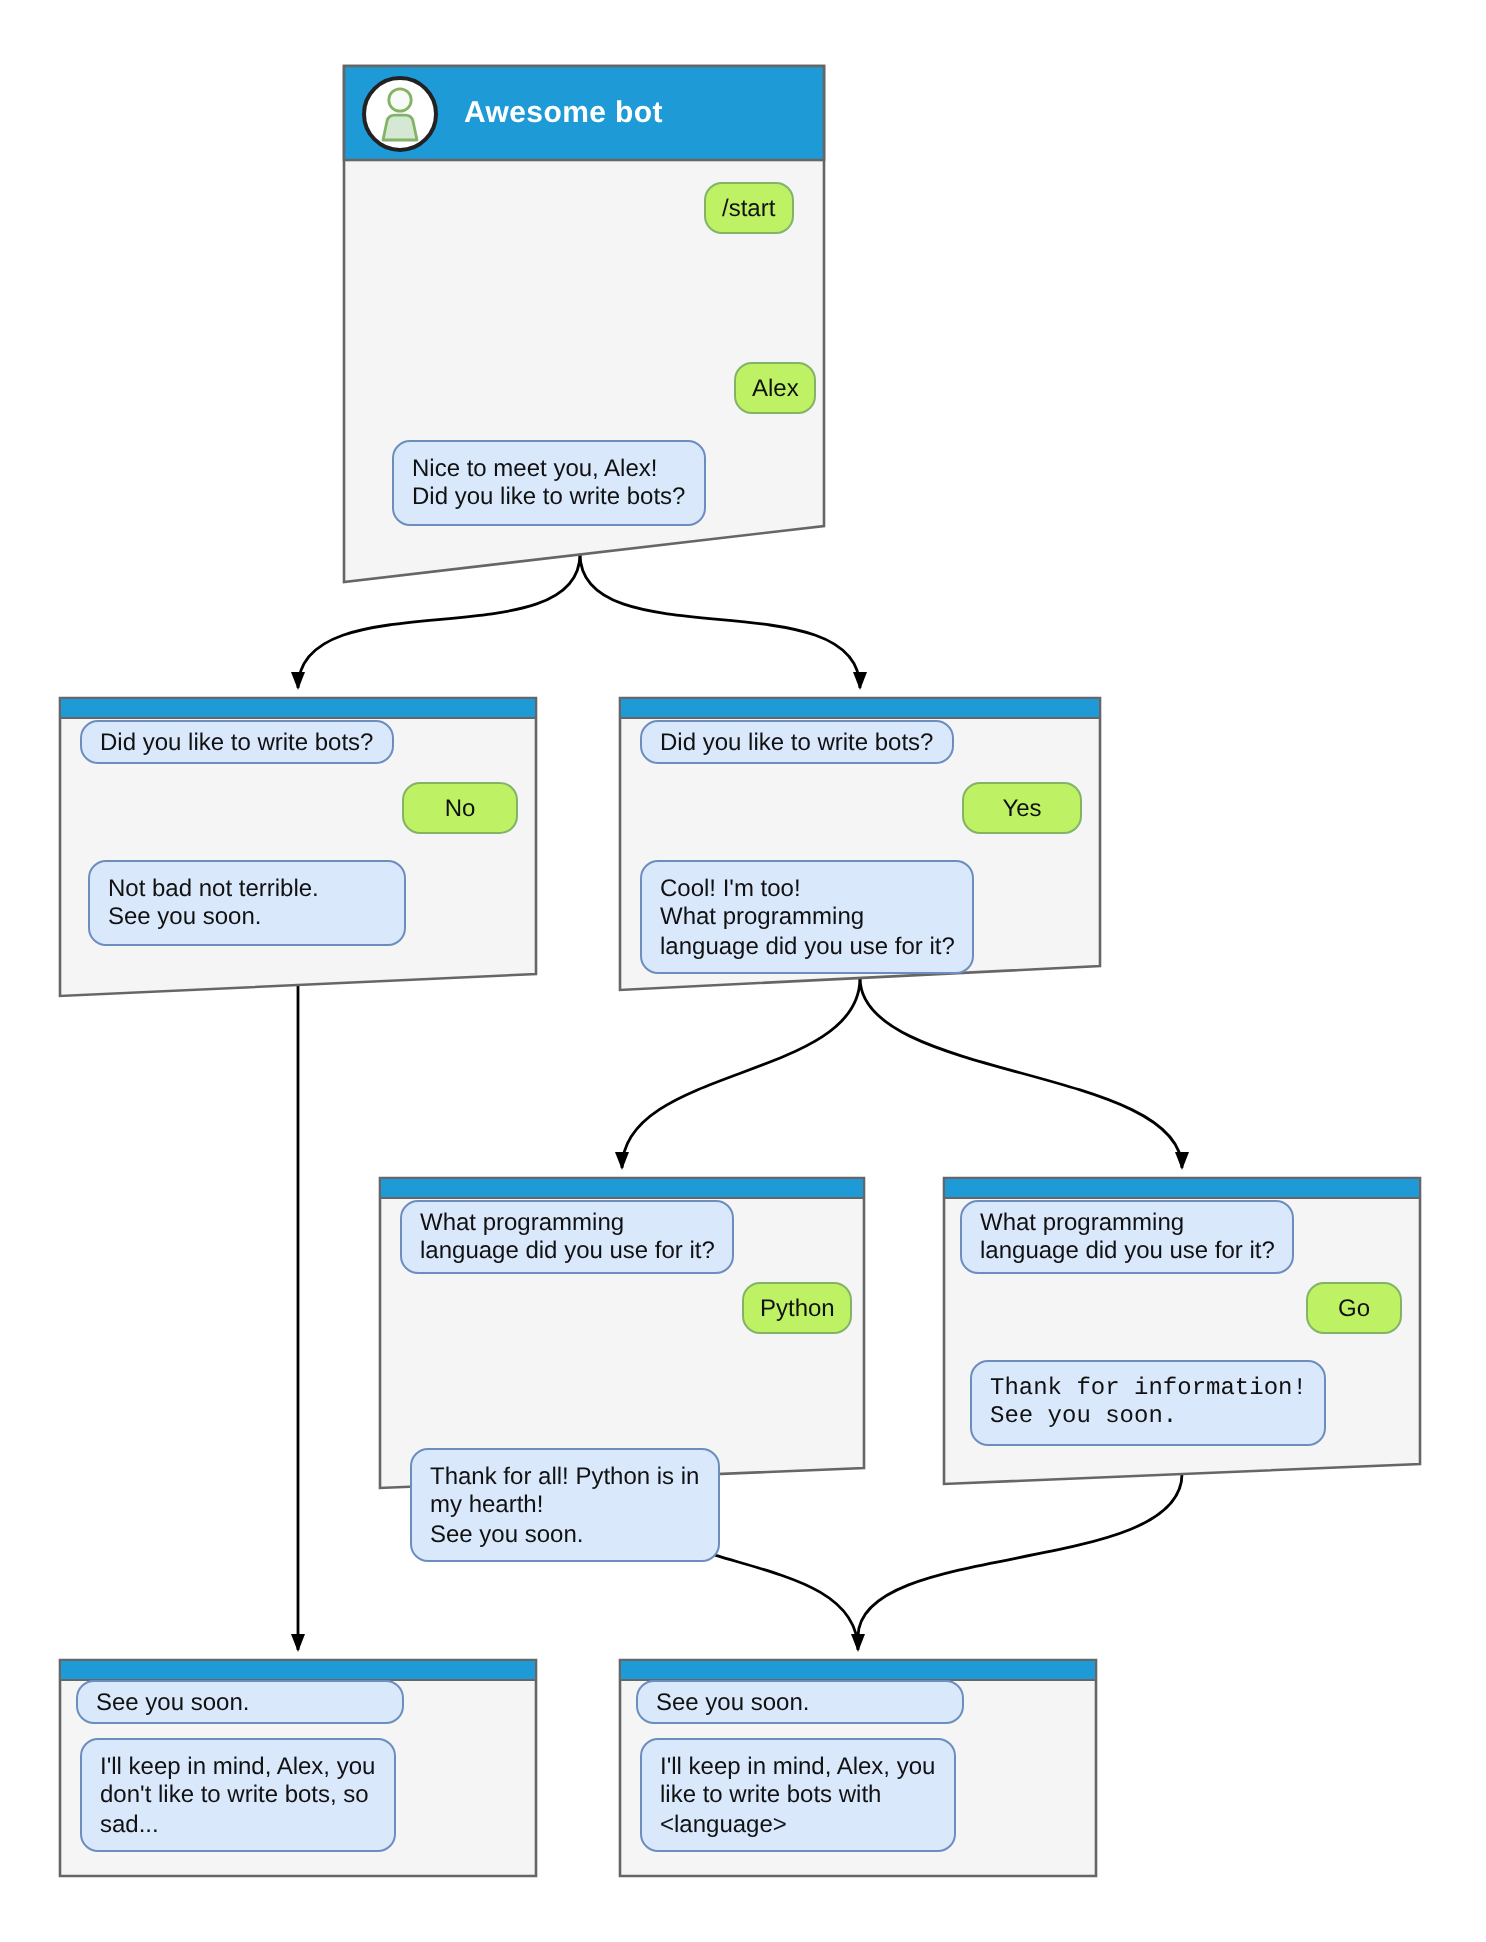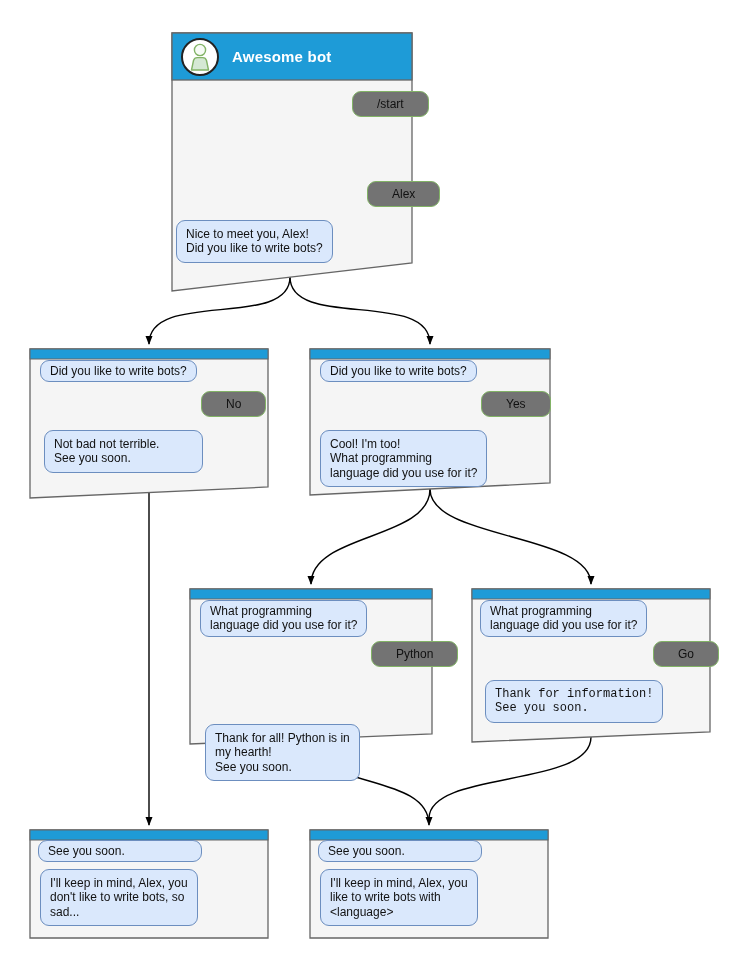--- a/index.html
+++ b/index.html
@@ -20,21 +20,21 @@
     position:absolute;
     box-sizing:border-box;
     width:max-content;
     max-width:200px;
     font-size:12px;line-height:1.2;color:#111111;
     white-space:pre-line;
     border:1px solid;
     border-radius:9px;
   }
   .blue{background:#DAE8FC;border-color:#6C8EBF;padding:6px 9px;}
-  .green{background:#737373;border-color:#82B366;padding:5px 24px;}
+  .green{background:#bef264;border-color:#82B366;padding:5px 8px;}
   .echo{padding:3px 9px;}
   .center{text-align:center;}
 </style>
 </head>
 <body>
 
 <div class="canvas">
 
   <svg class="shapes" viewBox="0 0 743 971">
     <defs>
@@ -78,21 +78,21 @@
 
     <polygon points="310,830 548,830 548,938 310,938" fill="#F5F5F5" stroke="#666666" stroke-width="1.3"></polygon>
     <rect x="310" y="830" width="238" height="10" fill="#1E9BD7" stroke="#666666" stroke-width="1"></rect>
   </svg>
 
   <div class="labels">
 
     <div class="win-title">Awesome bot</div>
     <div class="bubble green" style="left:352px;top:91px;">/start</div>
     <div class="bubble green" style="left:367px;top:181px;">Alex</div>
-    <div class="bubble blue" style="left:176px;top:220px;">Nice to meet you, Alex!
+    <div class="bubble blue" style="left:196px;top:220px;">Nice to meet you, Alex!
 Did you like to write bots?</div>
 
     <div class="bubble blue echo" style="left:40px;top:360px;">Did you like to write bots?</div>
     <div class="bubble green center" style="left:201px;top:391px;min-width:58px;">No</div>
     <div class="bubble blue" style="left:44px;top:430px;width:159px;">Not bad not terrible.
 See you soon.</div>
 
     <div class="bubble blue echo" style="left:320px;top:360px;">Did you like to write bots?</div>
     <div class="bubble green center" style="left:481px;top:391px;min-width:60px;">Yes</div>
     <div class="bubble blue" style="left:320px;top:430px;">Cool! I'm too!

